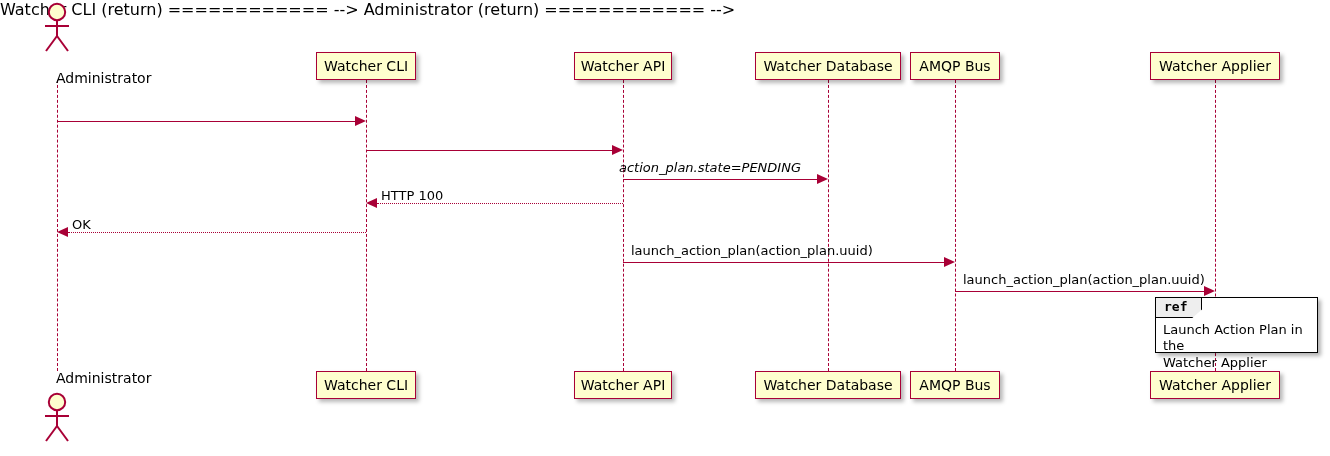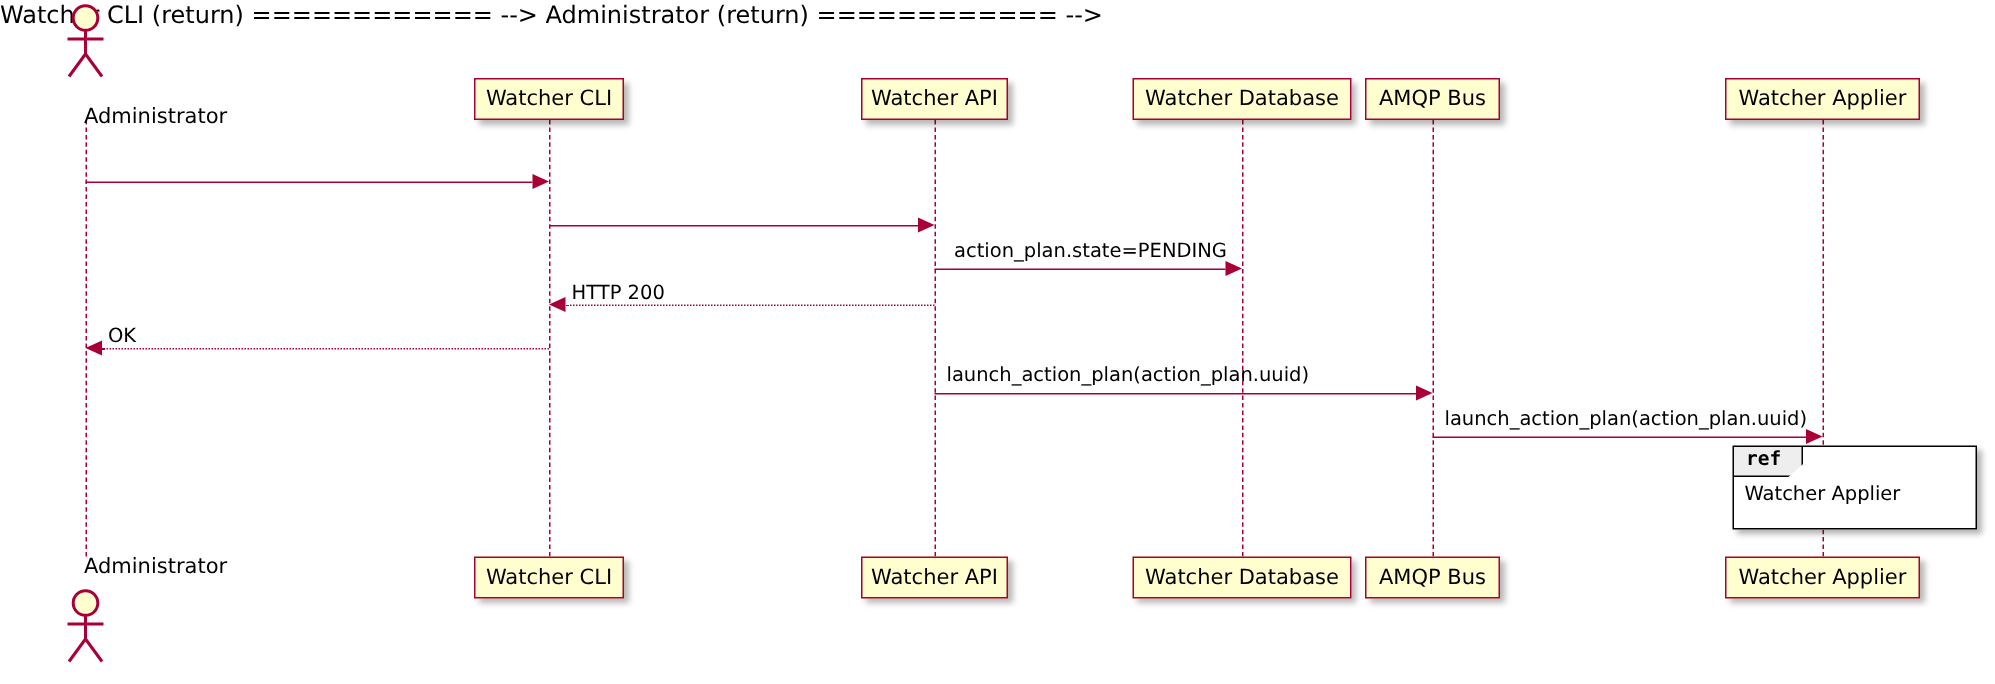--- a/index.html
+++ b/index.html
@@ -195,43 +195,44 @@
   <div class="msg-line" style="left:57px; top:121px; width:298px;"></div>
   <div class="arrow-head right" style="left:355px; top:116px;"></div>
 
   
   <div class="msg-line" style="left:366px; top:150px; width:246px;"></div>
   <div class="arrow-head right" style="left:612px; top:145px;"></div>
 
   
   <div class="msg-line" style="left:623px; top:179px; width:194px;"></div>
   <div class="arrow-head right" style="left:817px; top:174px;"></div>
-  <div class="msg-label" style="left:636px; top:161px;">action_plan.state=PENDING</div>
+  <div class="msg-label" style="left:619px; top:161px;font-style:italic;">action_plan.state=PENDING</div>
 
    Watcher CLI (return) ============ --&gt;
   <div class="msg-line dotted" style="left:377px; top:203px; width:246px;"></div>
   <div class="arrow-head left" style="left:366px; top:198px;"></div>
-  <div class="msg-label" style="left:381px; top:189px;">HTTP 200</div>
+  <div class="msg-label" style="left:381px; top:189px;">HTTP 100</div>
 
    Administrator (return) ============ --&gt;
   <div class="msg-line dotted" style="left:68px; top:232px; width:298px;"></div>
   <div class="arrow-head left" style="left:57px; top:227px;"></div>
   <div class="msg-label" style="left:72px; top:218px;">OK</div>
 
   
   <div class="msg-line" style="left:623px; top:262px; width:321px;"></div>
   <div class="arrow-head right" style="left:944px; top:257px;"></div>
   <div class="msg-label" style="left:631px; top:244px;">launch_action_plan(action_plan.uuid)</div>
 
   
   <div class="msg-line" style="left:955px; top:291px; width:249px;"></div>
   <div class="arrow-head right" style="left:1204px; top:286px;"></div>
   <div class="msg-label" style="left:963px; top:273px;">launch_action_plan(action_plan.uuid)</div>
 
   
   <div class="ref-box" style="left:1155px; top:297px; width:163px; height:56px;">
     <div class="ref-tab">ref</div>
     <div class="ref-body">
+      <div>Launch Action Plan in the</div>
       <div>Watcher Applier</div>
     </div>
   </div>
 
 </div>
 
 </body></html>

